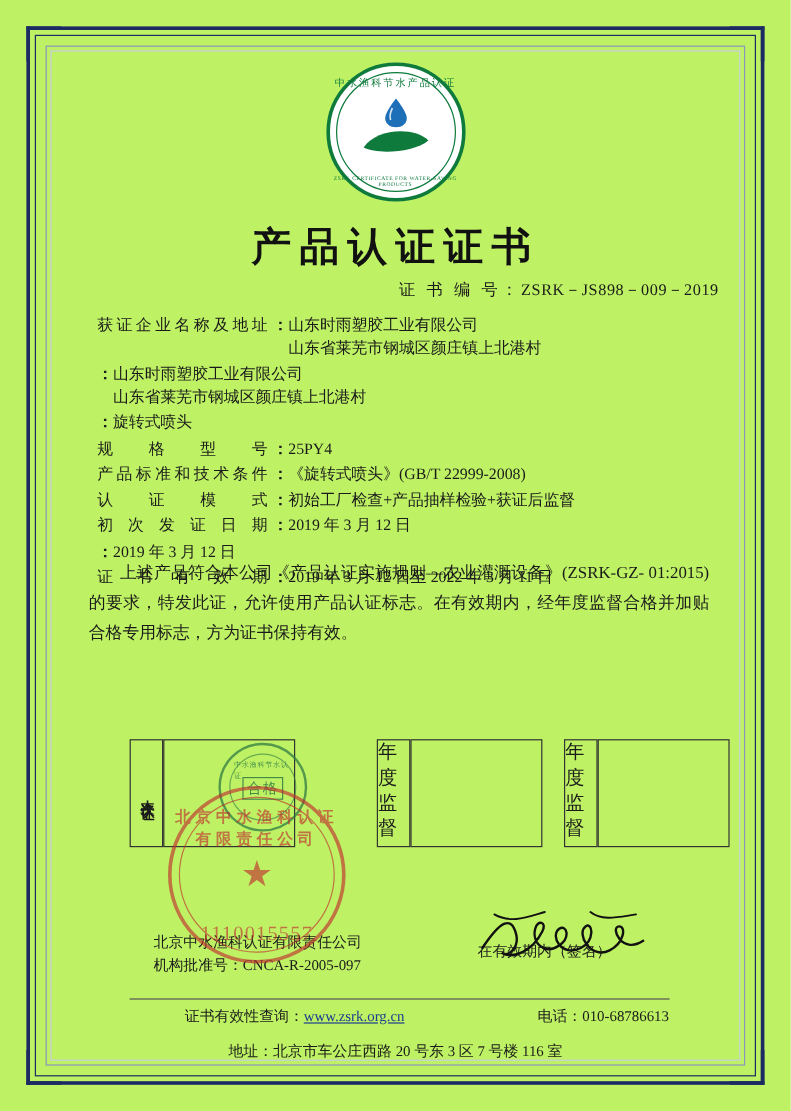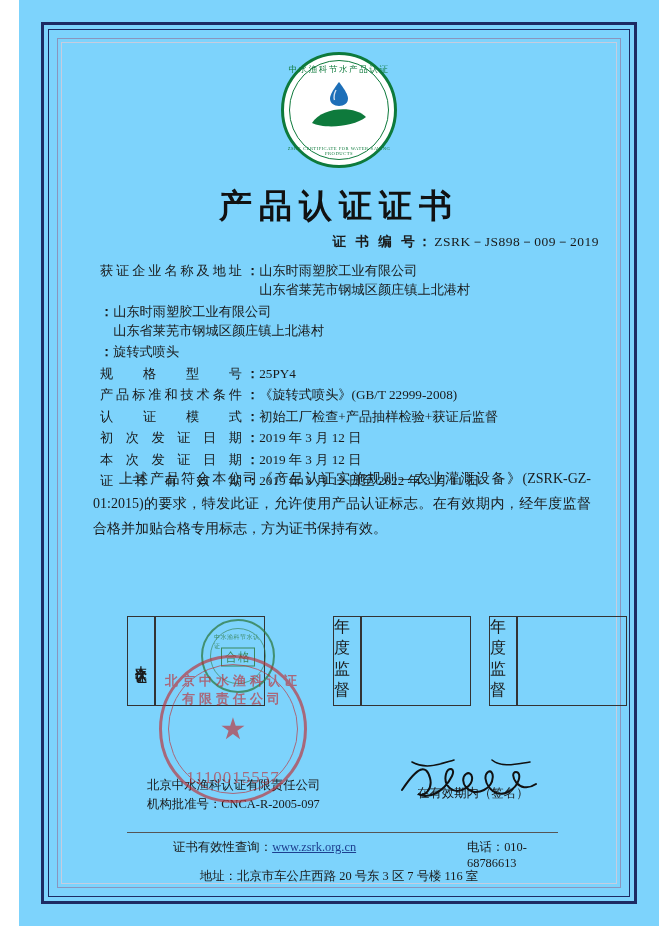--- a/index.html
+++ b/index.html
@@ -12,22 +12,21 @@
     height: 926px;
     font-family: "Liberation Serif", serif;
     color: #1a1a1a;
     position: relative;
     overflow: hidden;
   }
 
   .page {
     position: absolute;
     inset: 0;
-    background: #7dd3fc;
-    margin-left: 19px;
+    background: #bef264;
   }
 
   
   .frame-outer {
     position: absolute;
     left: 22px; top: 22px;
     right: 22px; bottom: 22px;
     border: 3px solid #1d2b63;
   }
   .frame-mid {
@@ -133,21 +132,21 @@
     color: #111;
   }
 
   .cert-no {
     position: absolute;
     top: 187px;
     right: 14px;
     font-size: 13.5px;
     letter-spacing: 0.5px;
   }
-  .cert-no .lbl { letter-spacing: 3px; font-weight: bold; }
+  .cert-no .lbl { letter-spacing: 3px; }
   .cert-no .val { letter-spacing: 0.5px; }
 
   
   .fields {
     position: absolute;
     top: 215px;
     left: 35px;
     right: 10px;
     font-size: 13.2px;
   }
@@ -439,21 +438,20 @@
         <span class="value">初始工厂检查+产品抽样检验+获证后监督</span>
       </div>
 
       <div class="row">
         <span class="label">初次发证日期</span>
         <span class="colon">：</span>
         <span class="value">2019 年 3 月 12 日</span>
       </div>
 
       <div class="row">
-        <span class="label">本次发证日期</span>
         <span class="colon">：</span>
         <span class="value">2019 年 3 月 12 日</span>
       </div>
 
       <div class="row">
         <span class="label">证书有效期</span>
         <span class="colon">：</span>
         <span class="value">2019 年 3 月 12 日至 2022 年 3 月 11 日</span>
       </div>
 

